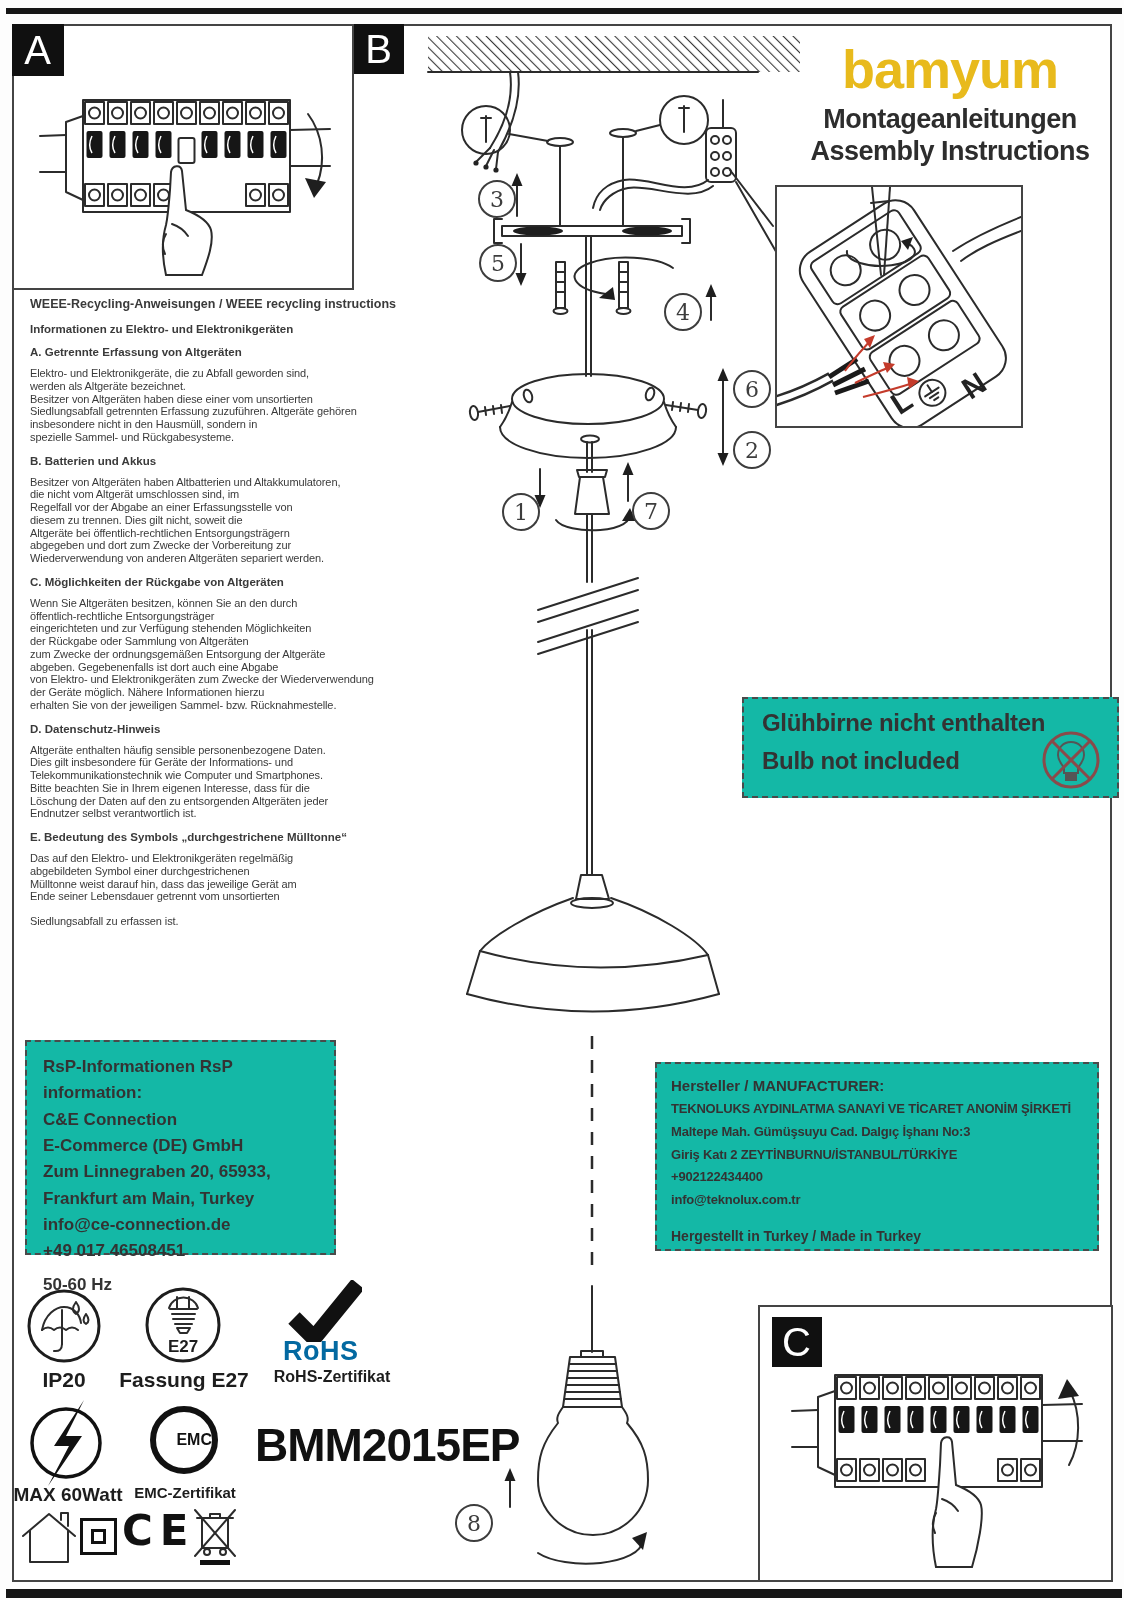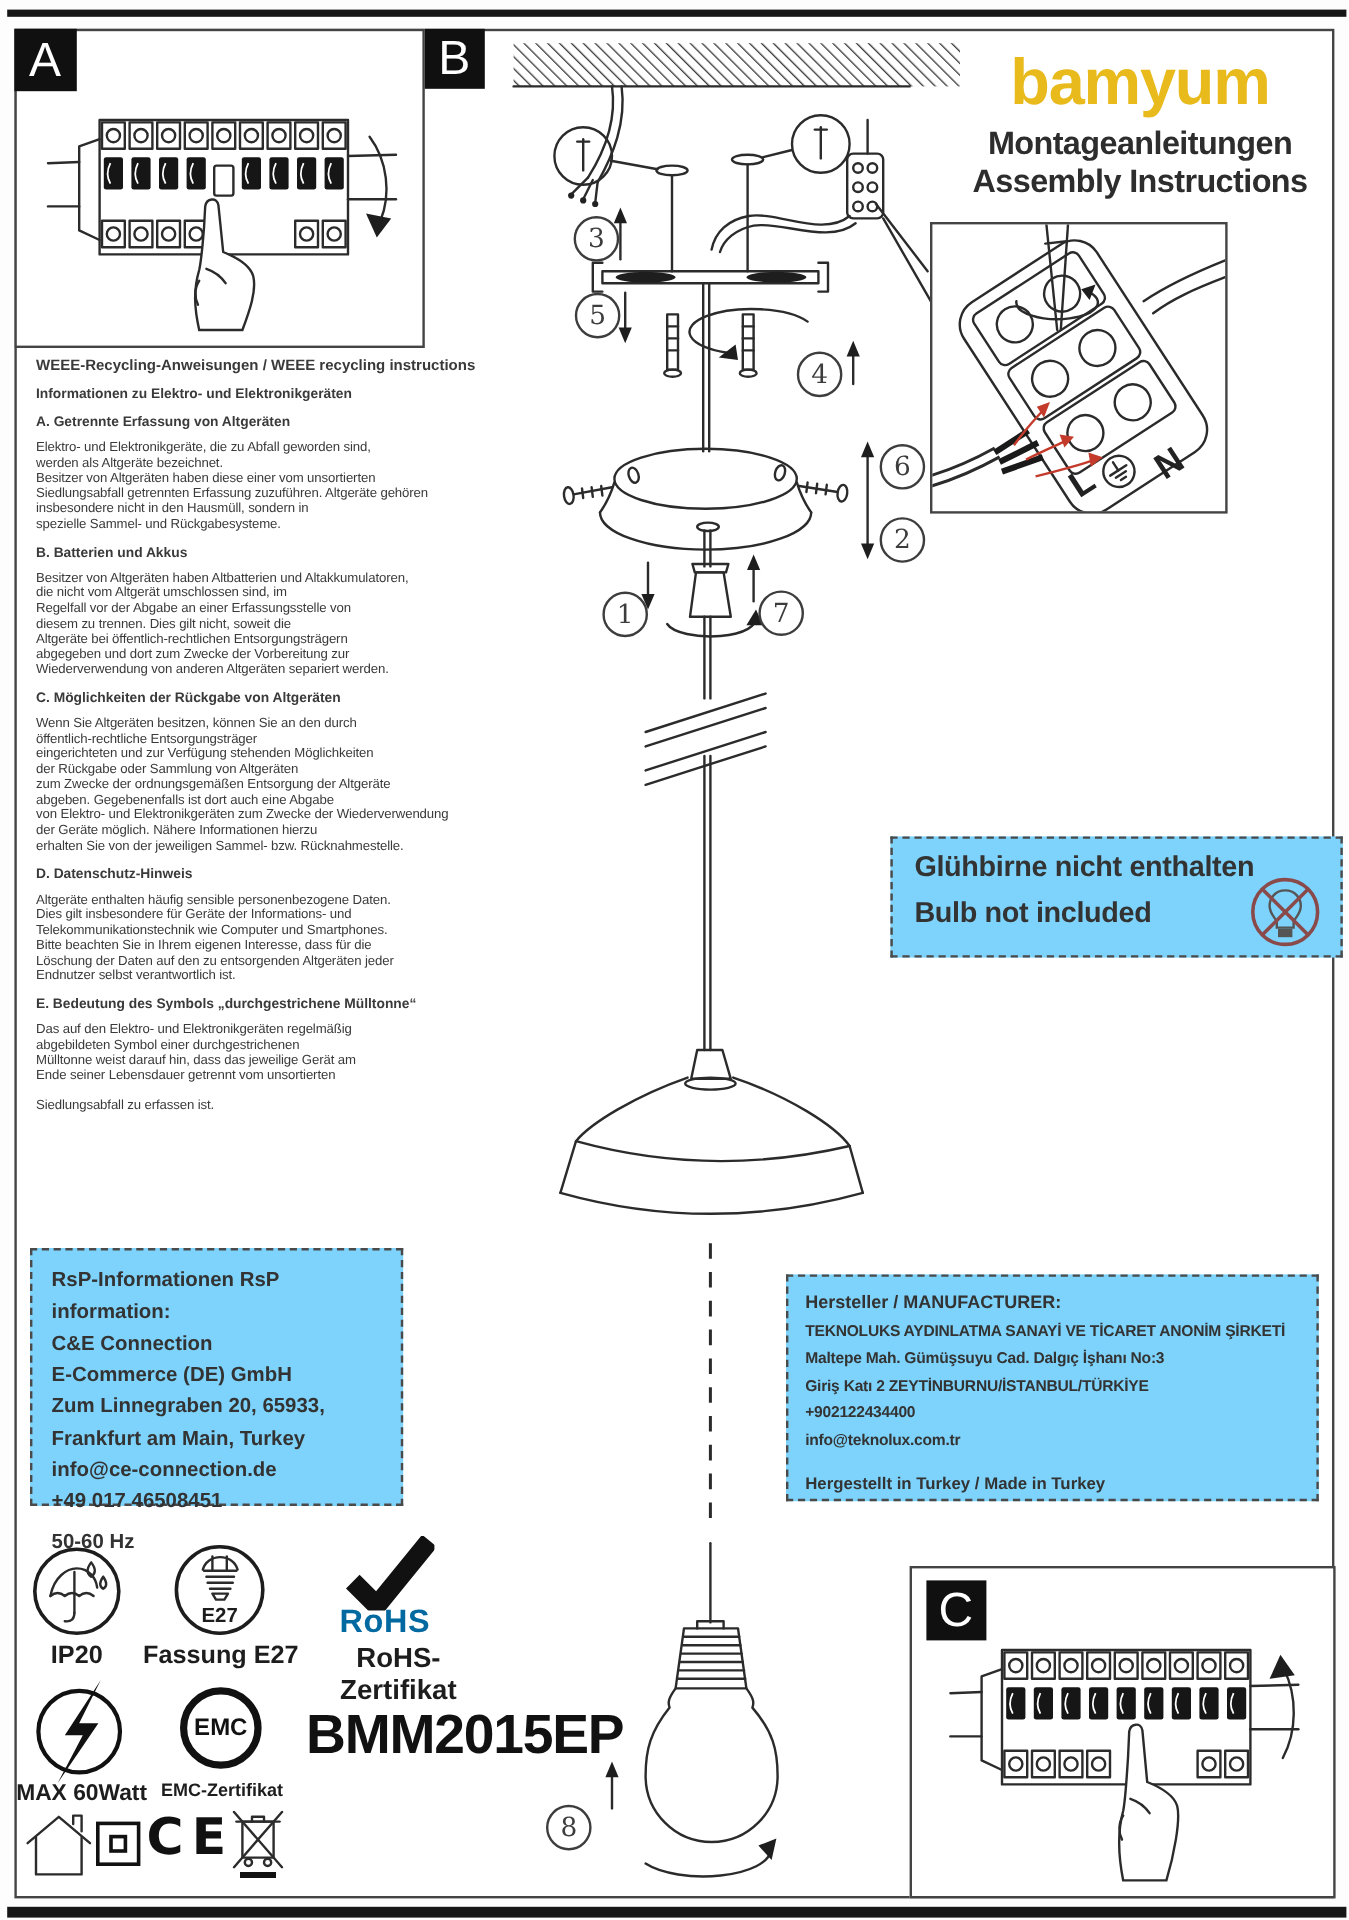--- a/index.html
+++ b/index.html
@@ -12,41 +12,41 @@
   .frame{border:2px solid #444;box-sizing:border-box;background:#fff;}
   .panel-label{
     background:#101010;color:#fff;display:flex;align-items:center;justify-content:center;
     font-size:40px;font-weight:400;letter-spacing:1px;
   }
   
   .weee{width:402px;color:#3a3a3a;}
   .weee-title{font-size:12.5px;font-weight:700;margin:0 0 12px 0;}
   .weee-h{font-size:11.5px;font-weight:700;margin:11px 0 9px 0;}
   .weee-p{font-size:11px;line-height:1.16;margin:0;white-space:pre-line;letter-spacing:-0.1px;}
-  .dashed-box{border:2.5px dashed #4a4a4a;box-sizing:border-box;background:#7dd3fc;}
+  .dashed-box{border:2.5px dashed #4a4a4a;box-sizing:border-box;background:#14b8a6;}
   .rsp-line{font-size:17px;font-weight:700;line-height:1.55;color:#333;}
   .rsp-last{margin-top:7px;}
   .man-line0{font-size:15px;font-weight:700;line-height:1.6;color:#333;}
   .man-line{font-size:13px;font-weight:700;line-height:1.75;color:#333;white-space:nowrap;letter-spacing:-0.2px;}
   .man-made{font-size:14px;font-weight:700;margin-top:16px;color:#333;}
   .brand{font-size:54px;font-weight:800;color:#e8ba1c;text-align:center;letter-spacing:-1px;}
   .subtitle{font-size:27px;font-weight:700;color:#2d2d2d;text-align:center;letter-spacing:-0.5px;}
   .bulbnote-line{font-size:24px;font-weight:700;color:#333;letter-spacing:-0.3px;}
   
   .stepnum{
     width:34px;height:34px;border:2px solid #3d3d3d;border-radius:50%;background:#fff;
     display:flex;align-items:center;justify-content:center;
     font-family:"DejaVu Serif", serif;font-size:22px;color:#3d3d3d;
   }
   
   .icon-label{font-weight:700;color:#1d1d1d;text-align:center;}
   .model{font-size:46px;font-weight:800;color:#111;letter-spacing:-1px;}
   .rohs-word{font-size:27px;font-weight:800;color:#0369a1;letter-spacing:0.5px;}
-  .emc-circle{border:6px solid #111;border-radius:50%;display:flex;align-items:center;justify-content:center;
-    font-size:20px;font-weight:800;color:#111;box-sizing:border-box;}
+  .emc-circle{border:6px solid #111;border-radius:50%;display:flex;align-items:center;justify-content:flex-end;
+    font-size:16px;font-weight:800;color:#111;box-sizing:border-box;}
   .sq-outer{border:3px solid #111;box-sizing:border-box;display:flex;align-items:center;justify-content:center;}
   .sq-inner{border:3px solid #111;box-sizing:border-box;width:15px;height:15px;}
   .ce-mark{font-family:"DejaVu Sans", sans-serif;font-size:42px;font-weight:700;color:#111;letter-spacing:7px;}
   
   .st{fill:none;stroke:#2b2b2b;stroke-width:2;stroke-linecap:round;stroke-linejoin:round;}
 </style>
 </head>
 <body>
 
 <div class="abs bar" style="left:6px;top:8px;width:1116px;height:6px;"></div>
@@ -449,21 +449,21 @@
   <line class="st" x1="31" y1="38" x2="48" y2="38" stroke-width="3"></line>
   <path class="st" d="M33,42 h13 l-3,5 h-7 z" stroke-width="2"></path>
   <text x="39" y="66" text-anchor="middle" font-family="Liberation Sans, sans-serif" font-size="17" font-weight="700" fill="#1d1d1d">E27</text>
 </svg>
 <div class="abs icon-label" style="left:118px;top:1368px;width:132px;font-size:21px;">Fassung E27</div>
 
 <svg class="abs" style="left:286px;top:1280px;" width="76" height="62" viewBox="0 0 76 62">
   <path d="M8,38 L28,58 L72,4" stroke="#111" stroke-width="16" fill="none"></path>
 </svg>
 <div class="abs rohs-word" style="left:283px;top:1336px;">RoHS</div>
-<div class="abs icon-label" style="left:262px;top:1368px;width:140px;font-size:23px;">RoHS-Zertifikat</div>
+<div class="abs icon-label" style="left:262px;top:1368px;width:140px;font-size:16px;">RoHS-Zertifikat</div>
 
 <svg class="abs" style="left:24px;top:1396px;" width="84" height="90" viewBox="0 0 84 90">
   <circle cx="42" cy="47" r="34" fill="none" stroke="#111" stroke-width="3.5"></circle>
   <polygon points="60,4 30,50 45,50 24,90 58,40 42,40" fill="#111"></polygon>
 </svg>
 <div class="abs icon-label" style="left:12px;top:1484px;width:112px;font-size:19px;">MAX 60Watt</div>
 
 <div class="abs emc-circle" style="left:150px;top:1406px;width:68px;height:68px;">
   <span>EMC</span>
 </div>

